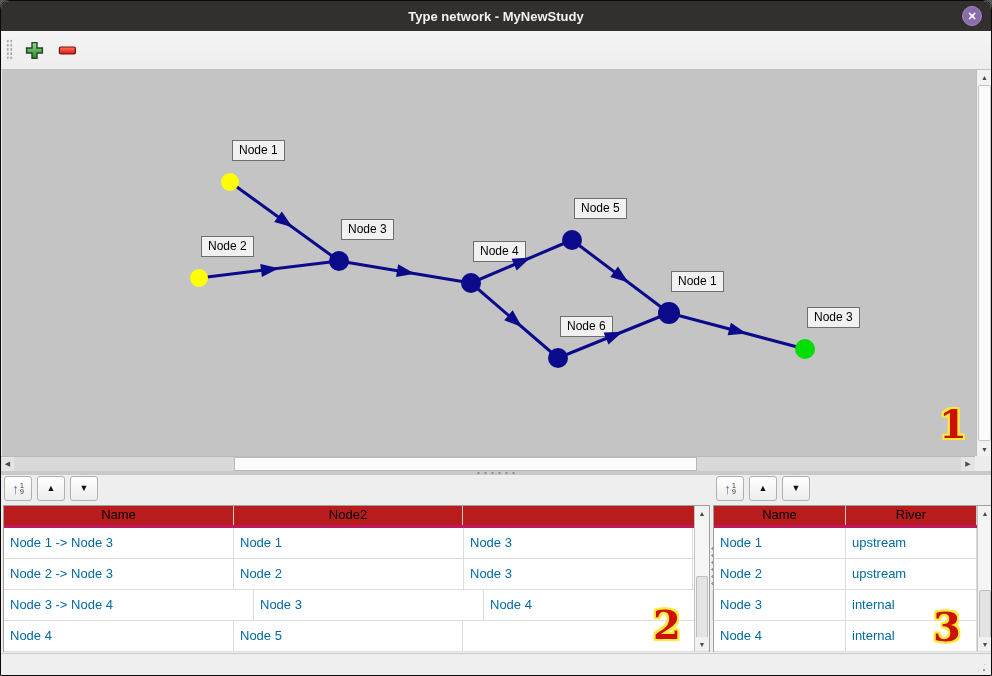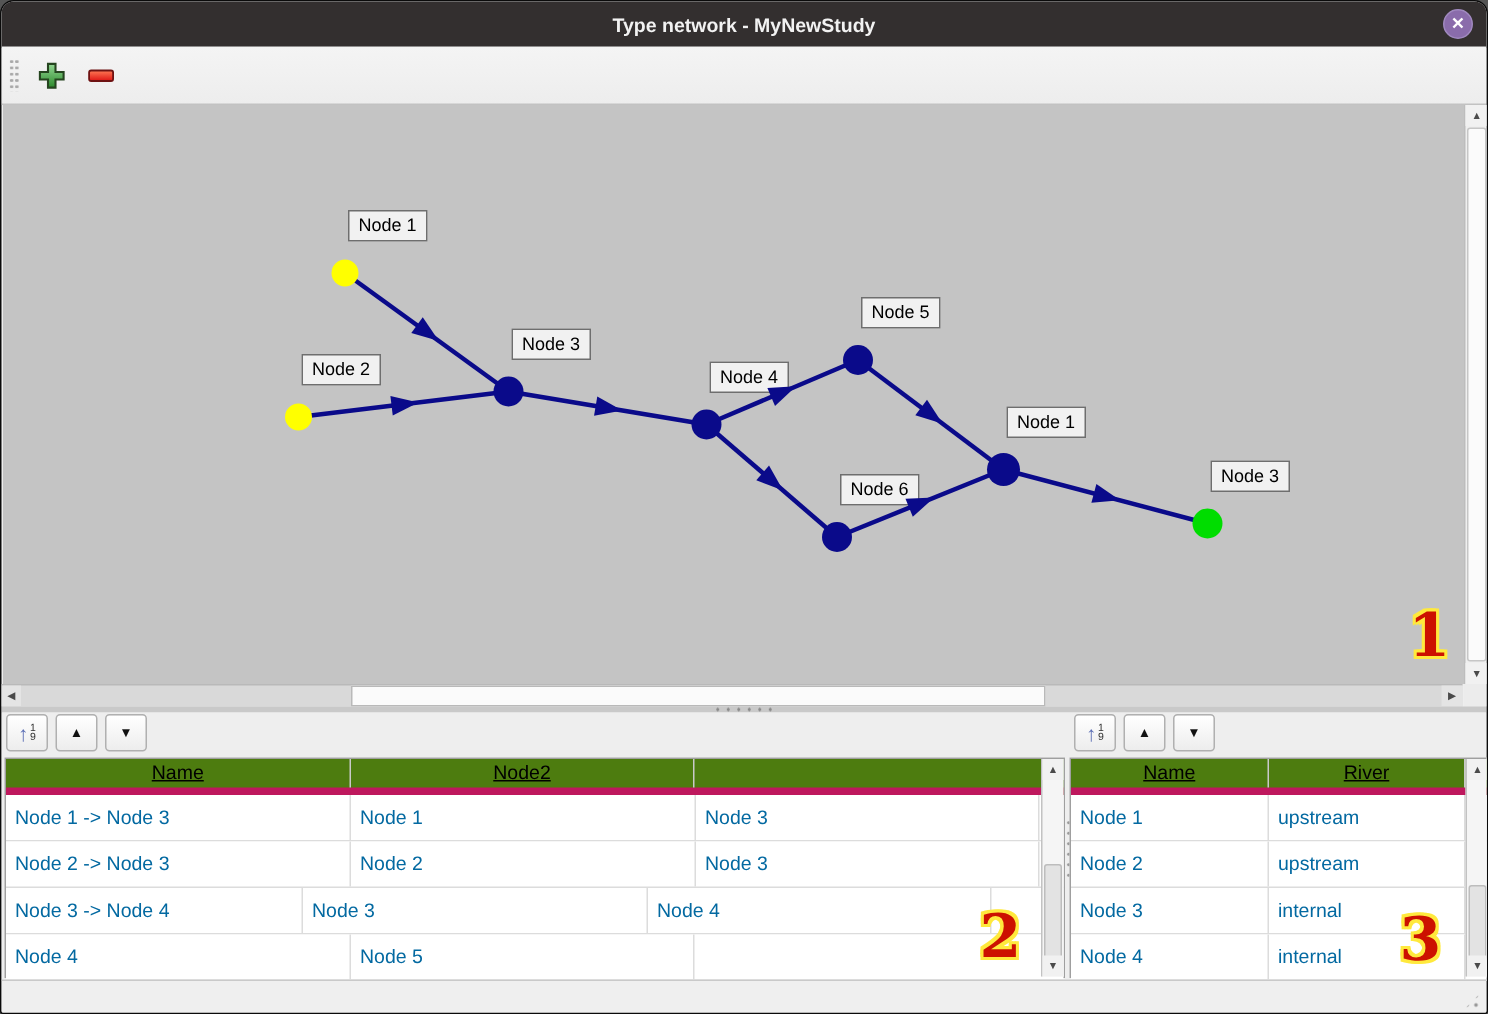--- a/index.html
+++ b/index.html
@@ -57,21 +57,21 @@
             background:linear-gradient(#ffffff,#ededed);display:flex;align-items:center;
             justify-content:center;box-sizing:border-box;cursor:pointer;}
   .tri{font-size:9px;color:#111;line-height:1;}
   .sort-ic{display:flex;align-items:center;gap:1px;}
   .sort-arrow{color:#5b6eb5;font-size:14px;font-weight:bold;line-height:1;}
   .sort-digits{display:flex;flex-direction:column;font-size:7px;line-height:6px;color:#333;}
   
   .dtable{position:absolute;top:504px;background:#fff;border:1px solid #9f9f9f;box-sizing:border-box;}
   .dtable.links{left:2px;width:707px;height:147px;}
   .dtable.nodes{left:712px;width:280px;height:147px;}
-  .t-head{display:flex;height:19px;background:#4d7c0f;border-bottom:5px solid #be185d;text-decoration:underline;}
+  .t-head{display:flex;height:19px;background:#b91c1c;border-bottom:3px solid #be185d;}
   .t-hcell{flex:none;font-size:13px;text-align:center;line-height:18px;color:#000;
            border-right:1px solid #c9c9c9;box-sizing:border-box;overflow:hidden;cursor:pointer;}
   .t-row{display:flex;height:30px;border-bottom:1px solid #dcdcdc;background:#fff;cursor:pointer;}
   .t-cell{flex:none;font-size:13px;line-height:29px;padding-left:6px;color:#0369a1;
           border-right:1px solid #dcdcdc;box-sizing:border-box;overflow:hidden;white-space:nowrap;}
   .t-scroll{position:absolute;top:0;right:0;width:15px;height:100%;background:#f5f5f5;
             border-left:1px solid #c2c2c2;box-sizing:border-box;}
   .t-scroll .sb-up{position:absolute;top:0;left:0;width:100%;height:14px;}
   .t-scroll .sb-down{position:absolute;bottom:0;left:0;width:100%;height:14px;}
   .t-scroll .sb-thumb{position:absolute;left:1px;right:1px;background:#e3e3e3;
@@ -229,21 +229,21 @@
           <div class="t-cell" style="width: 230px;">Node 1 -&gt; Node 3</div>
           <div class="t-cell" style="width: 230px;">Node 1</div>
           <div class="t-cell" style="width: 229px;">Node 3</div>
         </div>
         <div class="t-row">
           <div class="t-cell" style="width: 230px;">Node 2 -&gt; Node 3</div>
           <div class="t-cell" style="width: 230px;">Node 2</div>
           <div class="t-cell" style="width: 229px;">Node 3</div>
         </div>
         <div class="t-row">
-          <div class="t-cell" style="width: 198px;">Node 3 -&gt; Node 4</div>
+          <div class="t-cell" style="width: 250px;">Node 3 -&gt; Node 4</div>
           <div class="t-cell" style="width: 230px;">Node 3</div>
           <div class="t-cell" style="width: 229px;">Node 4</div>
         </div>
         <div class="t-row">
           <div class="t-cell" style="width: 230px;">Node 4</div>
           <div class="t-cell" style="width: 229px;">Node 5</div>
         </div>
       </div>
     <div class="t-scroll">
       <div class="sb-btn sb-up">▲</div>

